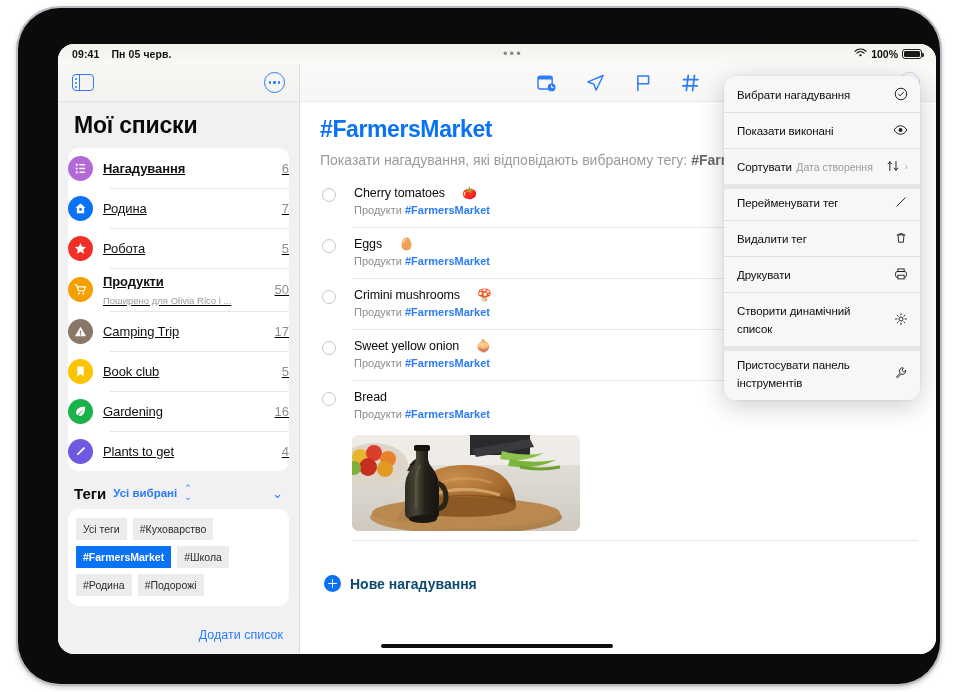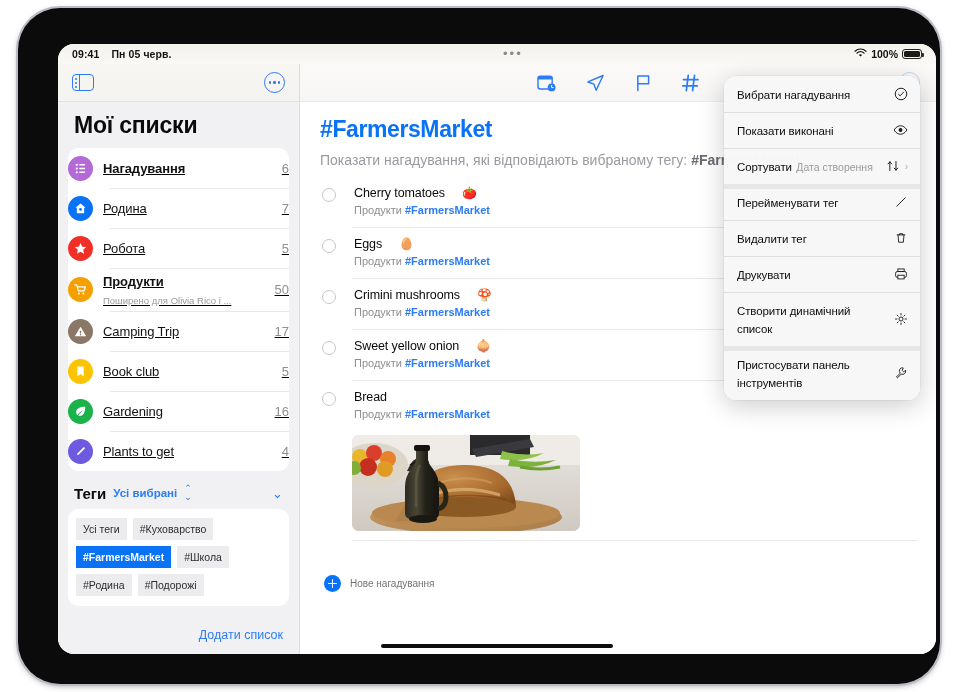--- a/index.html
+++ b/index.html
@@ -131,21 +131,21 @@
   
   #rem-photo-wrap { position: relative; padding: 4px 0 10px 32px; }
   #rem-photo { width: 228px; height: 96px; border-radius: 7px; overflow: hidden; position: relative; background: #d9d4cd; }
   #rem-photo svg { display: block; }
 
   #new-reminder { display: flex; align-items: center; gap: 9px; padding: 0 0 0 4px; margin-top: 34px; }
   #nr-plus { width: 17px; height: 17px; border-radius: 50%; background: #0a72f5; position: relative; flex:0 0 auto; }
   #nr-plus::before, #nr-plus::after { content:""; position:absolute; background:#fff; border-radius:1px; }
   #nr-plus::before { left: 4px; right: 4px; top: 7.7px; height: 1.8px; }
   #nr-plus::after { top: 4px; bottom: 4px; left: 7.7px; width: 1.8px; }
-  #nr-label { font-size: 10px; color: #737373; font-weight: 400; }
+  #nr-label { font-size: 14px; color: #0c4a6e; font-weight: 700; }
 
   #home-indicator { position: absolute; bottom: 6px; left: 50%; transform: translateX(-50%); width: 232px; height: 4px; background: #0d0d0d; border-radius: 3px; }
 
   
   #context-menu {
     position: absolute; right: 16px; top: 12px;
     width: 196px;
     background: rgba(247,247,247,.985);
     border-radius: 12px;
     box-shadow: 0 6px 26px rgba(0,0,0,.20), 0 0 0 .5px rgba(0,0,0,.07);

